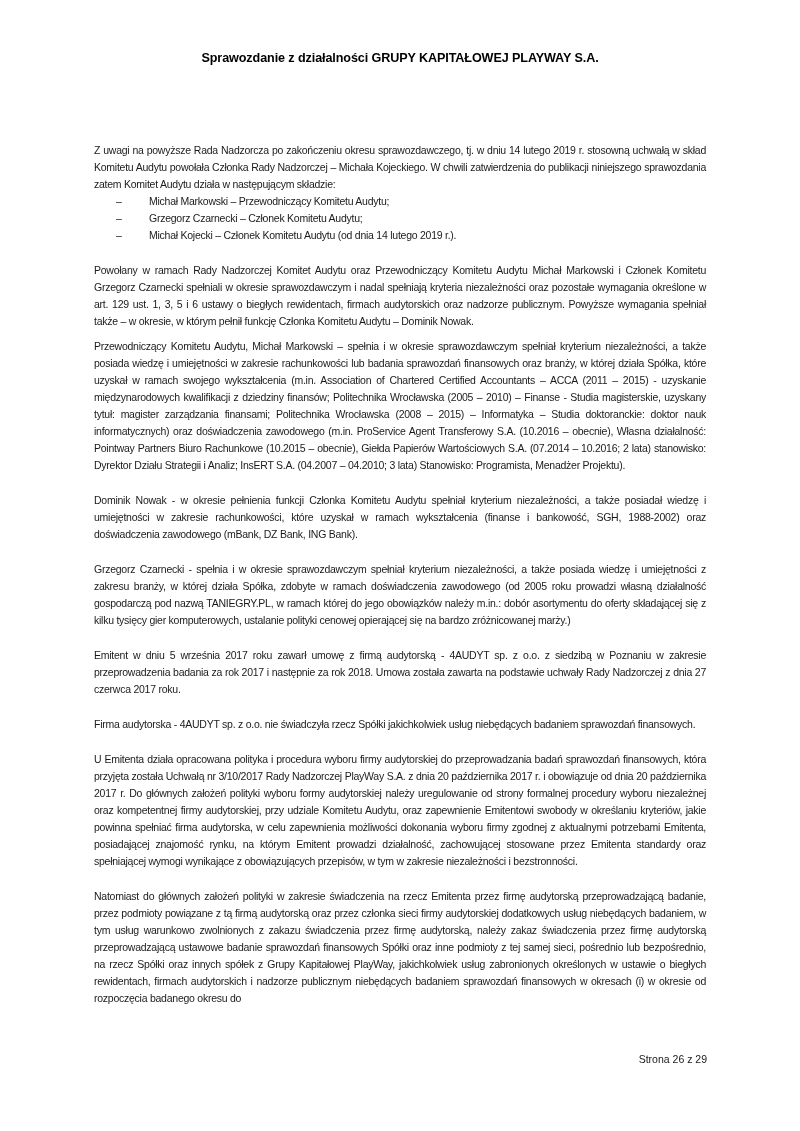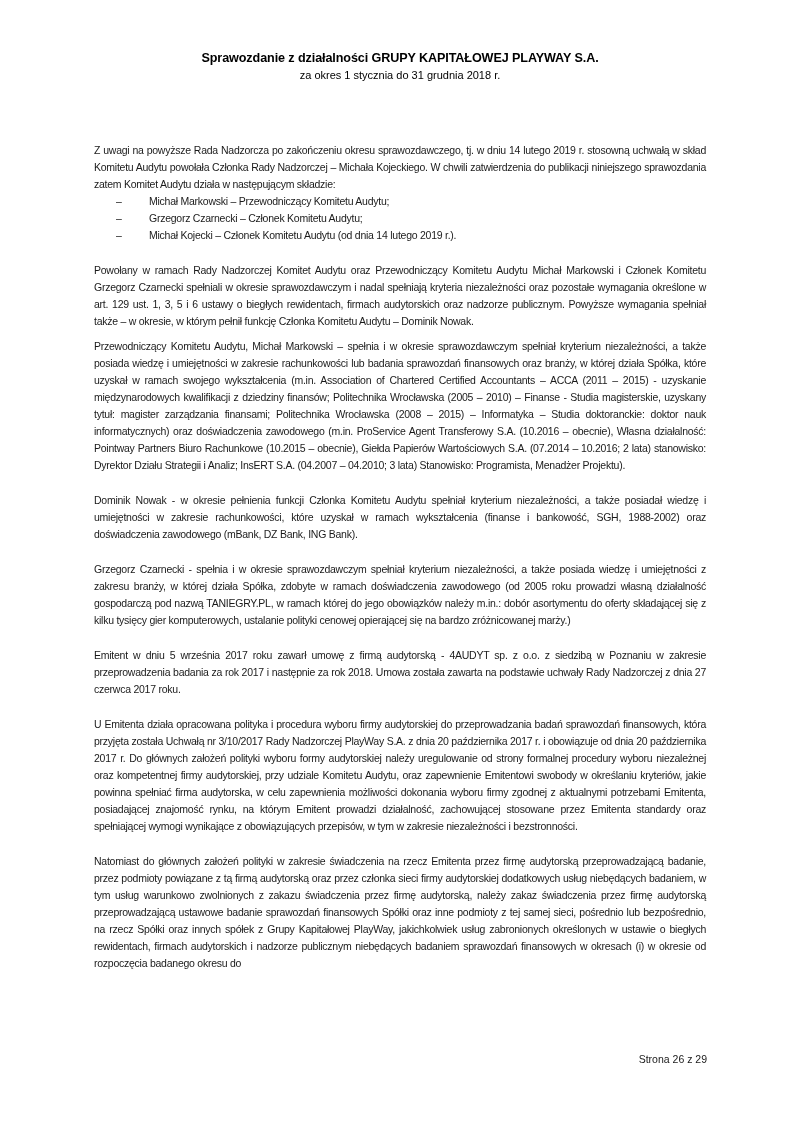--- a/index.html
+++ b/index.html
@@ -69,21 +69,20 @@
       right: 93px;
       font-size: 10.5px;
       color: #1a1a1a;
     }
   </style>
 </head>
 <body>
 
 <div class="page-header">
   <div class="header-title">Sprawozdanie z działalności GRUPY KAPITAŁOWEJ PLAYWAY S.A.</div>
-  <div class="header-subtitle">za okres 1 stycznia do 31 grudnia 2018 r.</div>
 </div>
 
 <div class="content">
 
   <p class="para gap-lg">Z uwagi na powyższe Rada Nadzorcza po zakończeniu okresu sprawozdawczego, tj. w dniu 14 lutego 2019 r. stosowną uchwałą w skład Komitetu Audytu powołała Członka Rady Nadzorczej – Michała Kojeckiego. W chwili zatwierdzenia do publikacji niniejszego sprawozdania zatem Komitet Audytu działa w następującym składzie:</p>
   <ul class="dash-list">
     <li>
       <span class="dash">–</span>
       <span>Michał Markowski – Przewodniczący Komitetu Audytu;</span>
     </li>
@@ -101,19 +100,20 @@
 
   <p class="para gap-sm">Przewodniczący Komitetu Audytu, Michał Markowski – spełnia i w okresie sprawozdawczym spełniał kryterium niezależności, a także posiada wiedzę i umiejętności w zakresie rachunkowości lub badania sprawozdań finansowych oraz branży, w której działa Spółka, które uzyskał w ramach swojego wykształcenia (m.in. Association of Chartered Certified Accountants – ACCA (2011 – 2015) - uzyskanie międzynarodowych kwalifikacji z dziedziny finansów; Politechnika Wrocławska (2005 – 2010) – Finanse - Studia magisterskie, uzyskany tytuł: magister zarządzania finansami; Politechnika Wrocławska (2008 – 2015) – Informatyka – Studia doktoranckie: doktor nauk informatycznych) oraz doświadczenia zawodowego (m.in. ProService Agent Transferowy S.A. (10.2016 – obecnie), Własna działalność: Pointway Partners Biuro Rachunkowe (10.2015 – obecnie), Giełda Papierów Wartościowych S.A. (07.2014 – 10.2016; 2 lata) stanowisko: Dyrektor Działu Strategii i Analiz; InsERT S.A. (04.2007 – 04.2010; 3 lata) Stanowisko: Programista, Menadżer Projektu).</p>
 
   <p class="para gap-lg">Dominik Nowak -  w okresie pełnienia funkcji Członka Komitetu Audytu spełniał kryterium niezależności, a także posiadał wiedzę i umiejętności w zakresie rachunkowości, które uzyskał w ramach wykształcenia (finanse i bankowość, SGH, 1988-2002) oraz doświadczenia zawodowego (mBank, DZ Bank, ING Bank).</p>
 
   <p class="para gap-lg">Grzegorz Czarnecki - spełnia i w okresie sprawozdawczym spełniał kryterium niezależności, a także posiada wiedzę i umiejętności z zakresu branży, w której działa Spółka,  zdobyte w ramach doświadczenia zawodowego (od 2005 roku prowadzi własną działalność gospodarczą pod nazwą TANIEGRY.PL, w ramach której do jego obowiązków należy m.in.: dobór asortymentu do oferty składającej się z kilku tysięcy gier komputerowych, ustalanie polityki cenowej opierającej się na bardzo zróżnicowanej marży.)</p>
 
 
   <p class="para gap-lg">Emitent w dniu 5 września 2017 roku zawarł umowę z firmą audytorską - 4AUDYT sp. z o.o. z siedzibą w Poznaniu w zakresie przeprowadzenia badania za rok 2017 i następnie za rok 2018. Umowa została zawarta na podstawie uchwały Rady Nadzorczej z dnia 27 czerwca 2017 roku.</p>
 
+  <p class="para gap-lg">Firma audytorska - 4AUDYT sp. z o.o. nie świadczyła rzecz Spółki jakichkolwiek usług niebędących badaniem sprawozdań finansowych.</p>
 
   <p class="para gap-lg">U Emitenta działa opracowana polityka i procedura wyboru firmy audytorskiej do przeprowadzania badań sprawozdań finansowych, która przyjęta została Uchwałą nr 3/10/2017 Rady Nadzorczej PlayWay S.A. z dnia 20 października 2017 r. i obowiązuje od dnia 20 października 2017 r. Do głównych założeń polityki wyboru formy audytorskiej należy uregulowanie od strony formalnej procedury wyboru niezależnej oraz kompetentnej firmy audytorskiej, przy udziale Komitetu Audytu, oraz zapewnienie Emitentowi swobody w określaniu kryteriów, jakie powinna spełniać firma audytorska, w celu zapewnienia możliwości dokonania wyboru firmy zgodnej z aktualnymi potrzebami Emitenta, posiadającej znajomość rynku, na którym Emitent prowadzi działalność, zachowującej stosowane przez Emitenta standardy oraz spełniającej wymogi wynikające z obowiązujących przepisów, w tym w zakresie niezależności i bezstronności.</p>
 
   <p class="para gap-lg">Natomiast do głównych założeń polityki w zakresie świadczenia na rzecz Emitenta przez firmę audytorską przeprowadzającą badanie, przez podmioty powiązane z tą firmą audytorską oraz przez członka sieci firmy audytorskiej dodatkowych usług niebędących badaniem, w tym usług warunkowo zwolnionych z zakazu świadczenia przez firmę audytorską, należy zakaz świadczenia przez firmę audytorską przeprowadzającą ustawowe badanie sprawozdań finansowych Spółki oraz inne podmioty z tej samej sieci, pośrednio lub bezpośrednio, na rzecz Spółki oraz innych spółek z Grupy Kapitałowej PlayWay, jakichkolwiek usług zabronionych określonych w ustawie o biegłych rewidentach, firmach audytorskich i nadzorze publicznym niebędących badaniem sprawozdań finansowych w okresach (i) w okresie od rozpoczęcia badanego okresu do</p>
 </div>
 
 <div class="page-footer">Strona 26 z 29</div>
 
 </body></html>

